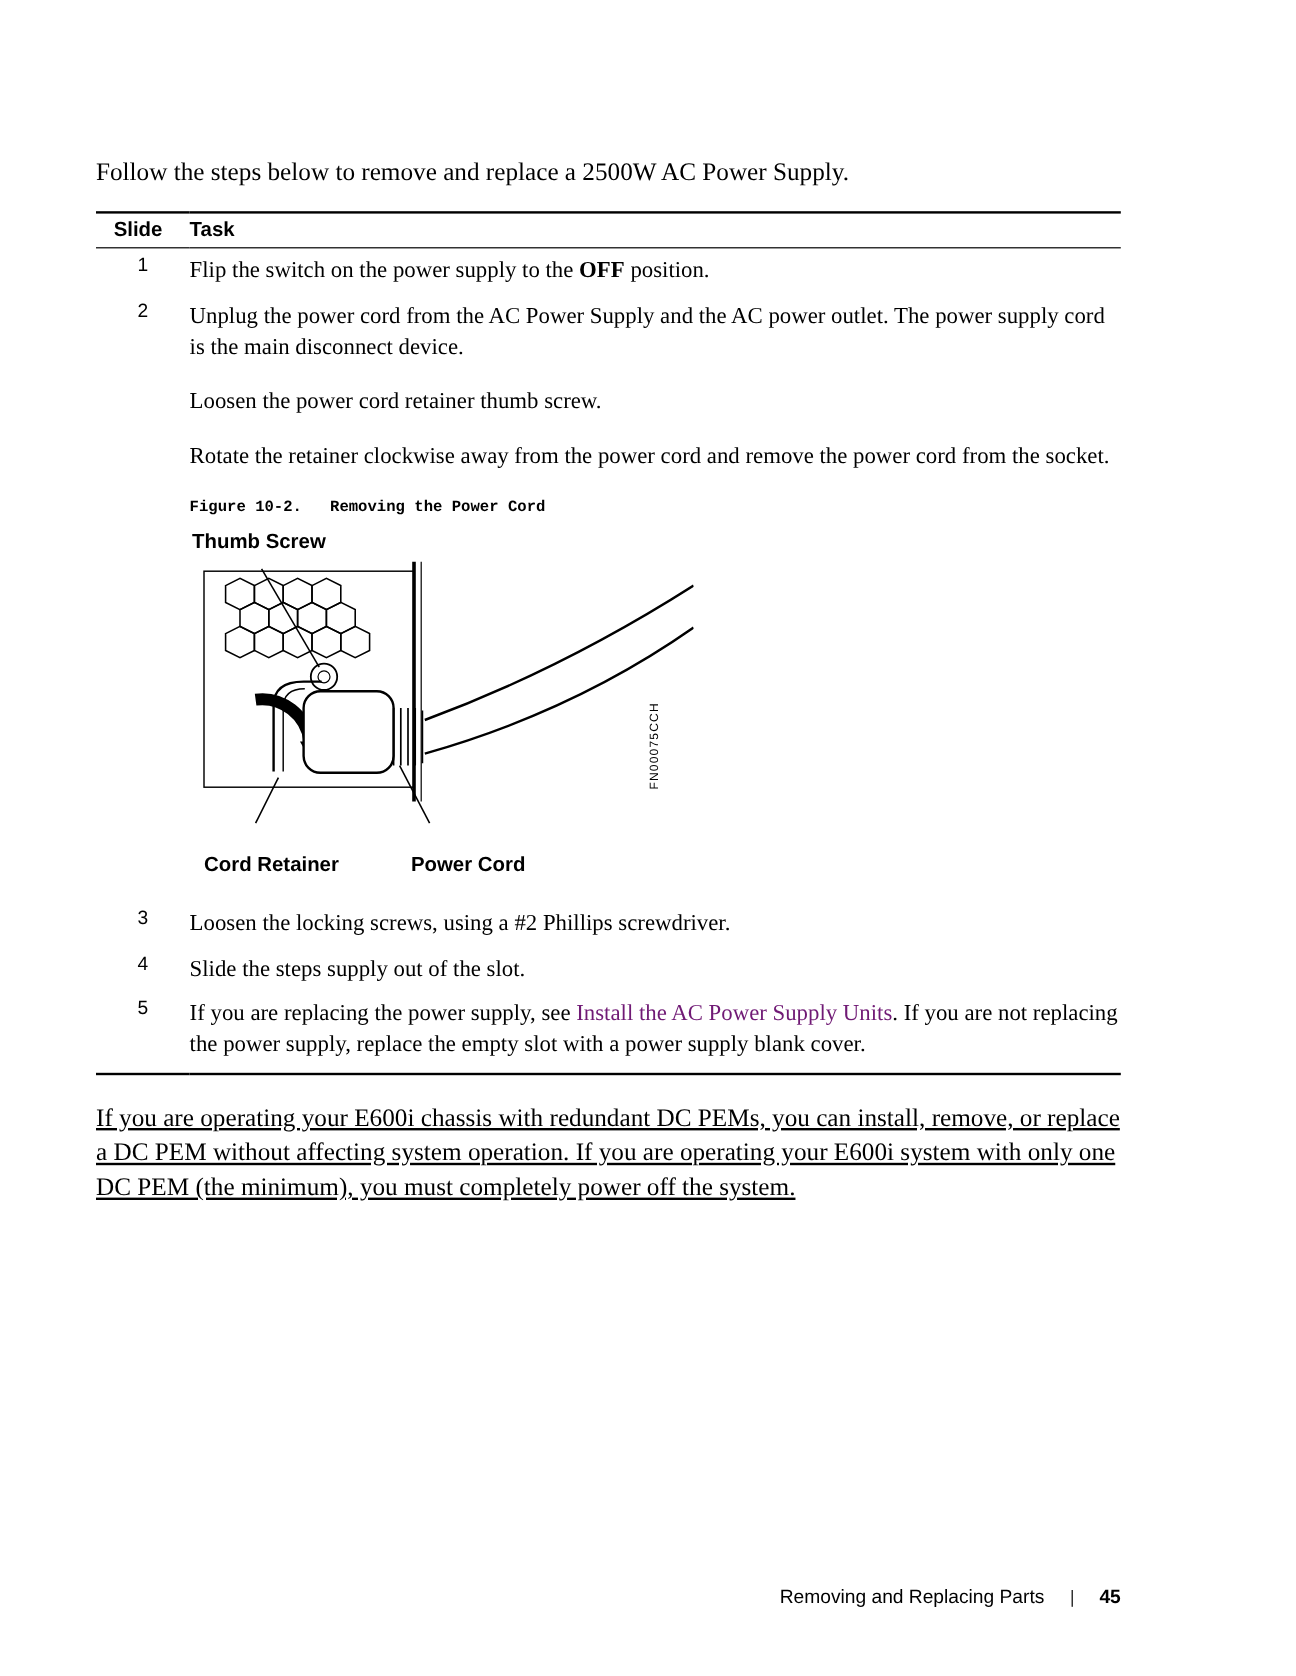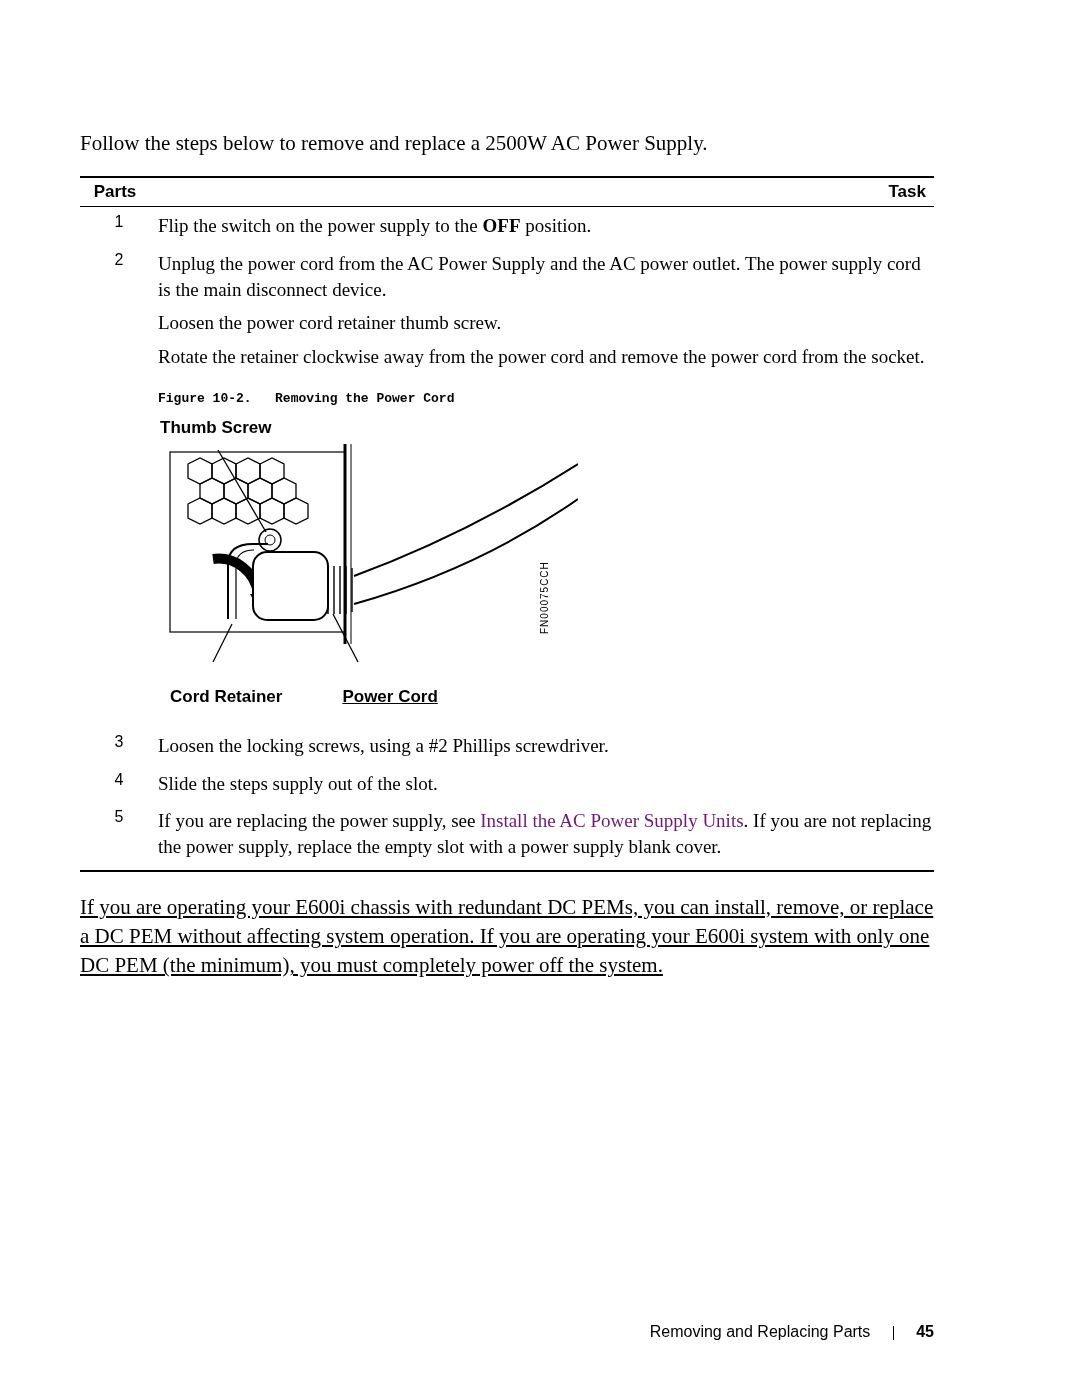--- a/index.html
+++ b/index.html
@@ -23,21 +23,21 @@
   }
   table.steps {
     width: 100%;
     border-collapse: collapse;
     font-size: 19px;
   }
   table.steps thead th {
     font-family: Arial, Helvetica, sans-serif;
     font-size: 17px;
     font-weight: bold;
-    text-align: right;
+    text-align: left;
     border-top: 2px solid #000;
     border-bottom: 1px solid #000;
     padding: 4px 8px 4px 0;
   }
   table.steps thead th.step-col {
     width: 70px;
     text-align: center;
   }
   table.steps td.step-num {
     font-family: Arial, Helvetica, sans-serif;
@@ -50,21 +50,21 @@
   table.steps td.task {
     vertical-align: top;
     padding: 6px 0 6px 0;
     line-height: 1.35;
   }
   table.steps tbody tr.last-row td {
     border-bottom: 2px solid #000;
     padding-bottom: 10px;
   }
   .subpara {
-    margin-top: 8px;
+    margin-top: 20px;
   }
   .bold-inline { font-weight: bold; }
   .link { color: #701a75; }
   .fig-caption {
     font-family: Liberation Mono, monospace;
     font-size: 13px;
     font-weight: bold;
     margin: 20px 0 10px 0;
   }
   .figure-wrap {
@@ -78,21 +78,21 @@
     margin: 0 0 4px 2px;
   }
   .labels-bottom {
     display: flex;
     font-family: Arial, Helvetica, sans-serif;
     font-size: 17px;
     font-weight: bold;
     margin-top: 12px;
   }
   .labels-bottom .lb-left { margin-left: 12px; }
-  .labels-bottom .lb-right { margin-left: 60px; text-decoration: underline; }
+  .labels-bottom .lb-right { margin-left: 60px; }
   .section-heading {
     font-family: Arial, Helvetica, sans-serif;
     font-size: 22px;
     font-weight: bold;
     margin: 50px 0 8px 0;
   }
   .body-text {
     font-size: 21px;
     line-height: 1.4;
     text-decoration: underline;
@@ -122,21 +122,21 @@
 </head>
 <body>
 
 <div class="page">
 
   <p class="intro">Follow the steps below to remove and replace a 2500W AC Power Supply.</p>
 
   <table class="steps">
     <thead>
       <tr>
-        <th class="step-col">Parts</th>
+        <th class="step-col">Slide</th>
         <th>Task</th>
       </tr>
     </thead>
     <tbody>
       <tr>
         <td class="step-num">1</td>
         <td class="task">
           <span>Flip the switch on the power supply to the </span><span class="bold-inline">OFF</span><span> position.</span>
         </td>
       </tr>

